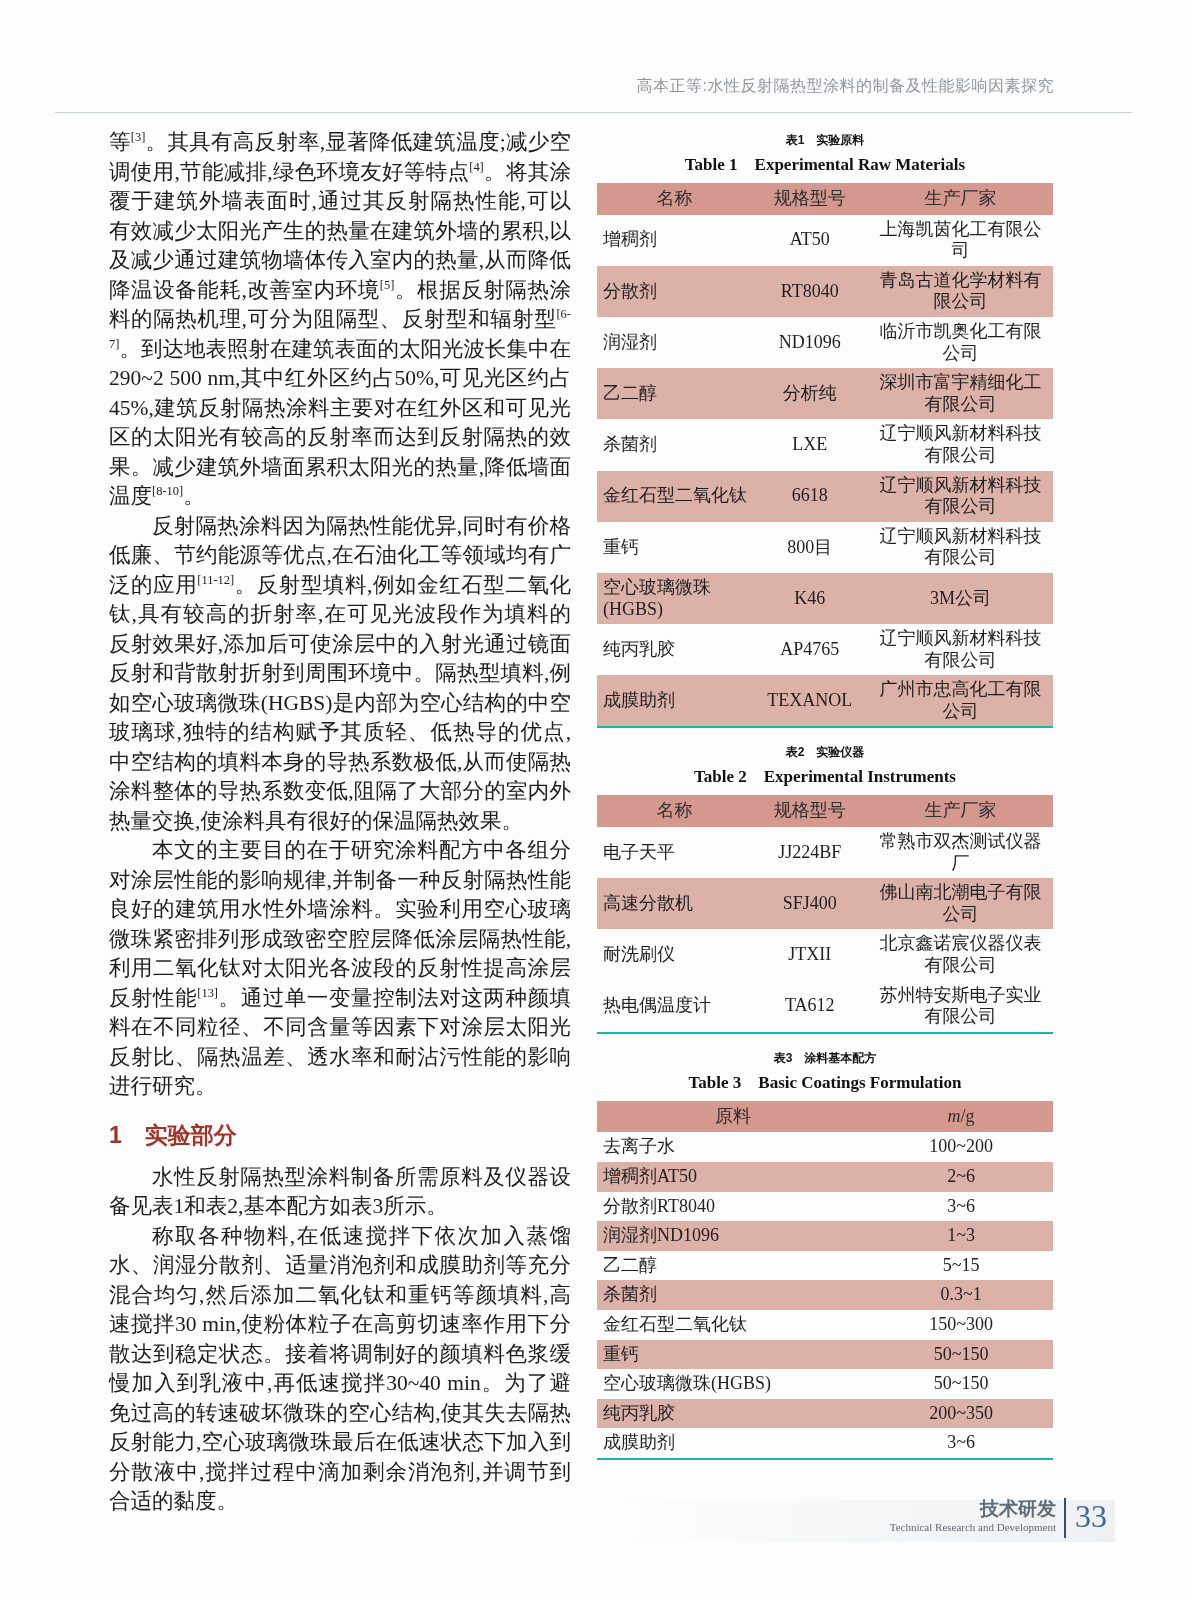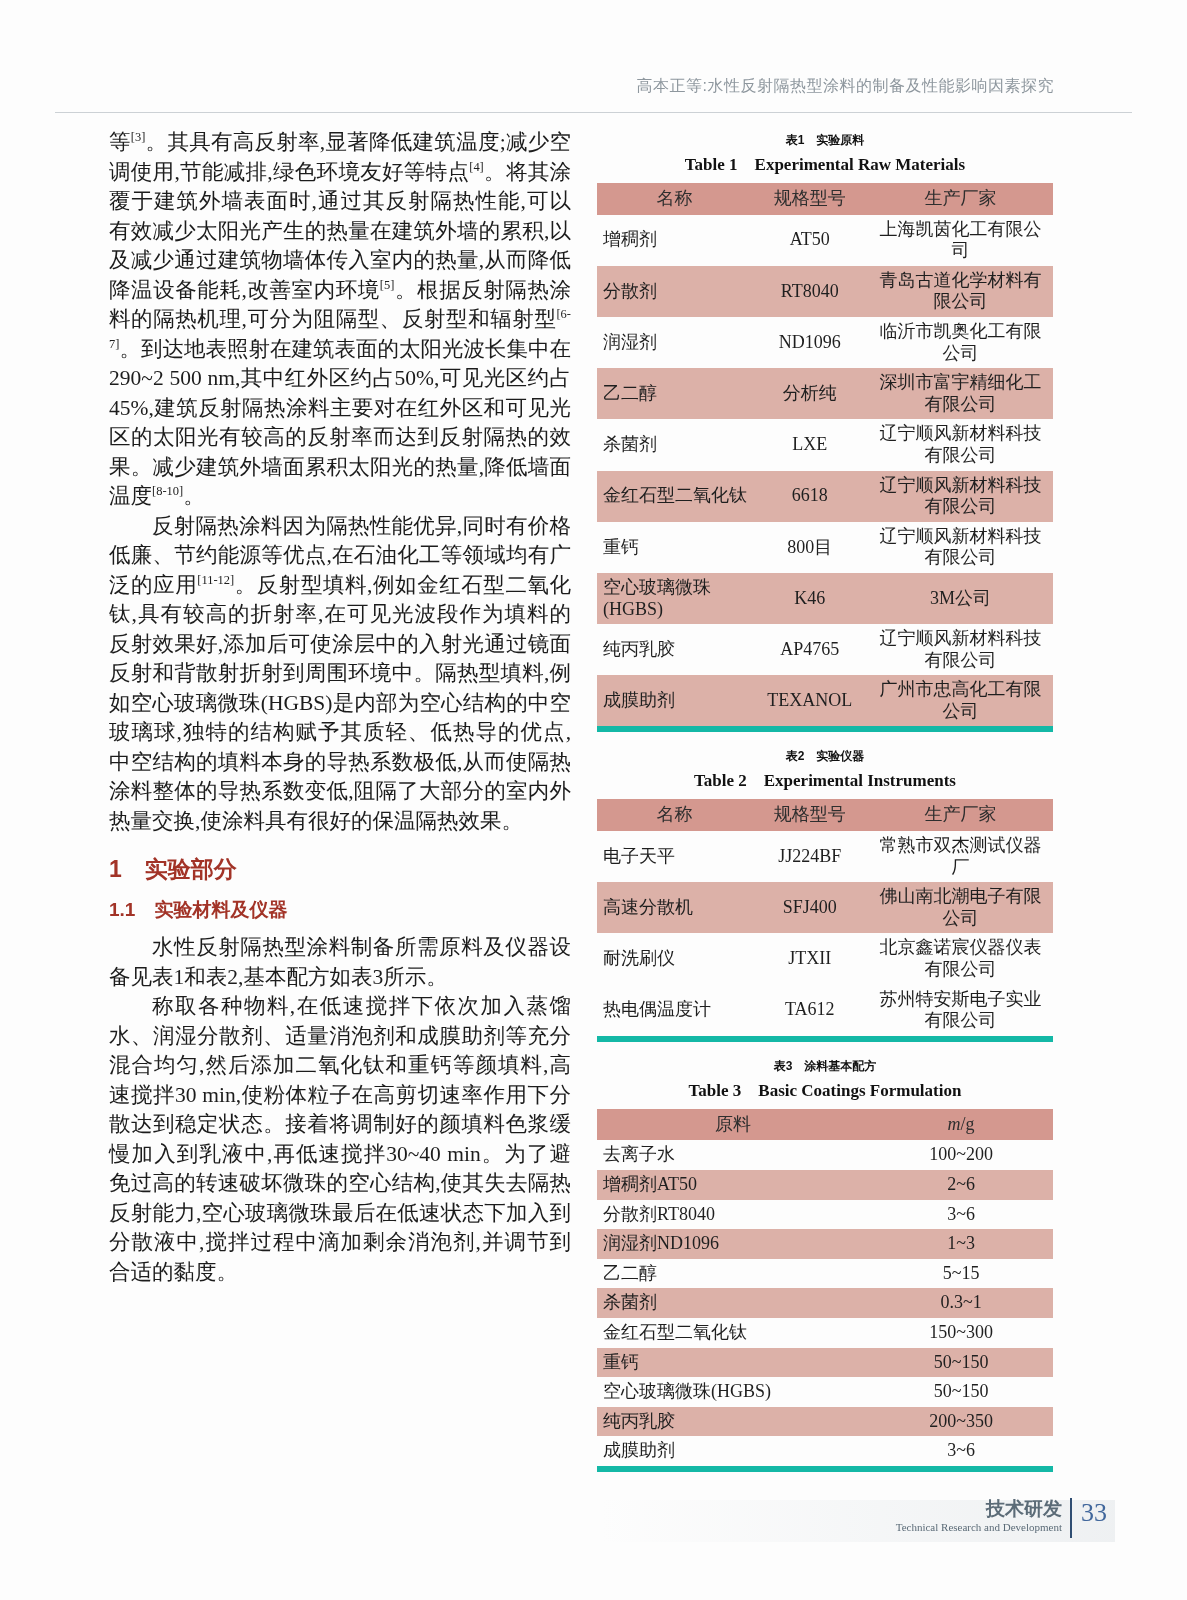--- a/index.html
+++ b/index.html
@@ -28,21 +28,21 @@
   .h-level2{margin:12px 0 10px;font-family:"Liberation Sans","DejaVu Sans",sans-serif;
     font-size:19px;font-weight:bold;color:#a23327;}
 
   
   .table-block{margin-bottom:16px;}
   .tbl-title-cn{text-align:center;font-family:"Liberation Sans","DejaVu Sans",sans-serif;
     font-size:12px;font-weight:bold;color:#111;margin:0 0 4px;}
   .tbl-title-en{text-align:center;font-family:"Liberation Serif","DejaVu Serif",serif;
     font-size:17px;font-weight:bold;color:#111;margin:0 0 7px;}
   table.datatable{width:100%;border-collapse:collapse;font-size:18px;line-height:1.2;
-    border-bottom:6px solid #14b8a6;table-layout:fixed;}
+    border-bottom:2px solid #14b8a6;table-layout:fixed;}
   table.datatable th{background:#d4988f;font-weight:normal;color:#2e2e2e;
     padding:5px 4px;text-align:center;}
   table.datatable td{padding:4px 4px;color:#1f1f1f;}
   table.datatable tr.alt td{background:#dcb1a8;}
   table.datatable td:first-child{text-align:left;padding-left:6px;}
   table.datatable td:not(:first-child){text-align:center;}
   table.c3 th:nth-child(1),table.c3 td:nth-child(1){width:34%;}
   table.c3 th:nth-child(2),table.c3 td:nth-child(2){width:25%;}
   table.c3 th:nth-child(3),table.c3 td:nth-child(3){width:41%;}
   table.c2 th:nth-child(1),table.c2 td:nth-child(1){width:60%;}
@@ -52,36 +52,36 @@
   .footer{position:absolute;left:0;top:1494px;width:1187px;height:54px;}
   .footer-band{position:absolute;left:600px;right:72px;top:6px;height:42px;
     background:linear-gradient(to right,rgba(234,237,239,0),rgba(226,230,233,.55));}
   .footer-inner{position:absolute;right:80px;top:4px;display:flex;align-items:flex-start;}
   .footer-text{text-align:right;color:#5b6b77;}
   .footer-cn{font-family:"Liberation Sans","DejaVu Sans",sans-serif;
     font-size:19px;font-weight:bold;line-height:1.15;}
   .footer-en{font-family:"Liberation Serif","DejaVu Serif",serif;font-size:11px;line-height:1.3;}
   .footer-divider{width:2px;height:40px;background:#2f4d72;margin:0 9px 0 8px;}
   .footer-page{font-family:"Liberation Serif","DejaVu Serif",serif;
-    font-size:26px;color:#41679c;}
+    font-size:32px;color:#41679c;}
 </style>
 </head>
 <body>
 
 <div class="page">
 
   <div class="running-head">高本正等:水性反射隔热型涂料的制备及性能影响因素探究</div>
   <div class="header-rule"></div>
 
   <div class="col-left">
     <p class="para">等<sup>[3]</sup>。其具有高反射率,显著降低建筑温度;减少空调使用,节能减排,绿色环境友好等特点<sup>[4]</sup>。将其涂覆于建筑外墙表面时,通过其反射隔热性能,可以有效减少太阳光产生的热量在建筑外墙的累积,以及减少通过建筑物墙体传入室内的热量,从而降低降温设备能耗,改善室内环境<sup>[5]</sup>。根据反射隔热涂料的隔热机理,可分为阻隔型、反射型和辐射型<sup>[6-7]</sup>。到达地表照射在建筑表面的太阳光波长集中在290~2 500 nm,其中红外区约占50%,可见光区约占45%,建筑反射隔热涂料主要对在红外区和可见光区的太阳光有较高的反射率而达到反射隔热的效果。减少建筑外墙面累积太阳光的热量,降低墙面温度<sup>[8-10]</sup>。</p>
     <p class="para indent">反射隔热涂料因为隔热性能优异,同时有价格低廉、节约能源等优点,在石油化工等领域均有广泛的应用<sup>[11-12]</sup>。反射型填料,例如金红石型二氧化钛,具有较高的折射率,在可见光波段作为填料的反射效果好,添加后可使涂层中的入射光通过镜面反射和背散射折射到周围环境中。隔热型填料,例如空心玻璃微珠(HGBS)是内部为空心结构的中空玻璃球,独特的结构赋予其质轻、低热导的优点,中空结构的填料本身的导热系数极低,从而使隔热涂料整体的导热系数变低,阻隔了大部分的室内外热量交换,使涂料具有很好的保温隔热效果。</p>
+    <p class="para indent">本文的主要目的在于研究涂料配方中各组分对涂层性能的影响规律,并制备一种反射隔热性能良好的建筑用水性外墙涂料。实验利用空心玻璃微珠紧密排列形成致密空腔层降低涂层隔热性能,利用二氧化钛对太阳光各波段的反射性提高涂层反射性能<sup>[13]</sup>。通过单一变量控制法对这两种颜填料在不同粒径、不同含量等因素下对涂层太阳光反射比、隔热温差、透水率和耐沾污性能的影响进行研究。</p>
 
     <h1 class="h-level1">1　实验部分</h1>
-    <h2 class="h-level2">1.1　实验材料及仪器</h2>
     <p class="para indent">水性反射隔热型涂料制备所需原料及仪器设备见表1和表2,基本配方如表3所示。</p>
     <p class="para indent">称取各种物料,在低速搅拌下依次加入蒸馏水、润湿分散剂、适量消泡剂和成膜助剂等充分混合均匀,然后添加二氧化钛和重钙等颜填料,高速搅拌30 min,使粉体粒子在高剪切速率作用下分散达到稳定状态。接着将调制好的颜填料色浆缓慢加入到乳液中,再低速搅拌30~40 min。为了避免过高的转速破坏微珠的空心结构,使其失去隔热反射能力,空心玻璃微珠最后在低速状态下加入到分散液中,搅拌过程中滴加剩余消泡剂,并调节到合适的黏度。</p>
   </div>
 
   <div class="col-right">
 
     <div class="table-block">
       <p class="tbl-title-cn">表1　实验原料</p>
       <p class="tbl-title-en">Table 1　Experimental Raw Materials</p>
       <table class="datatable c3">

